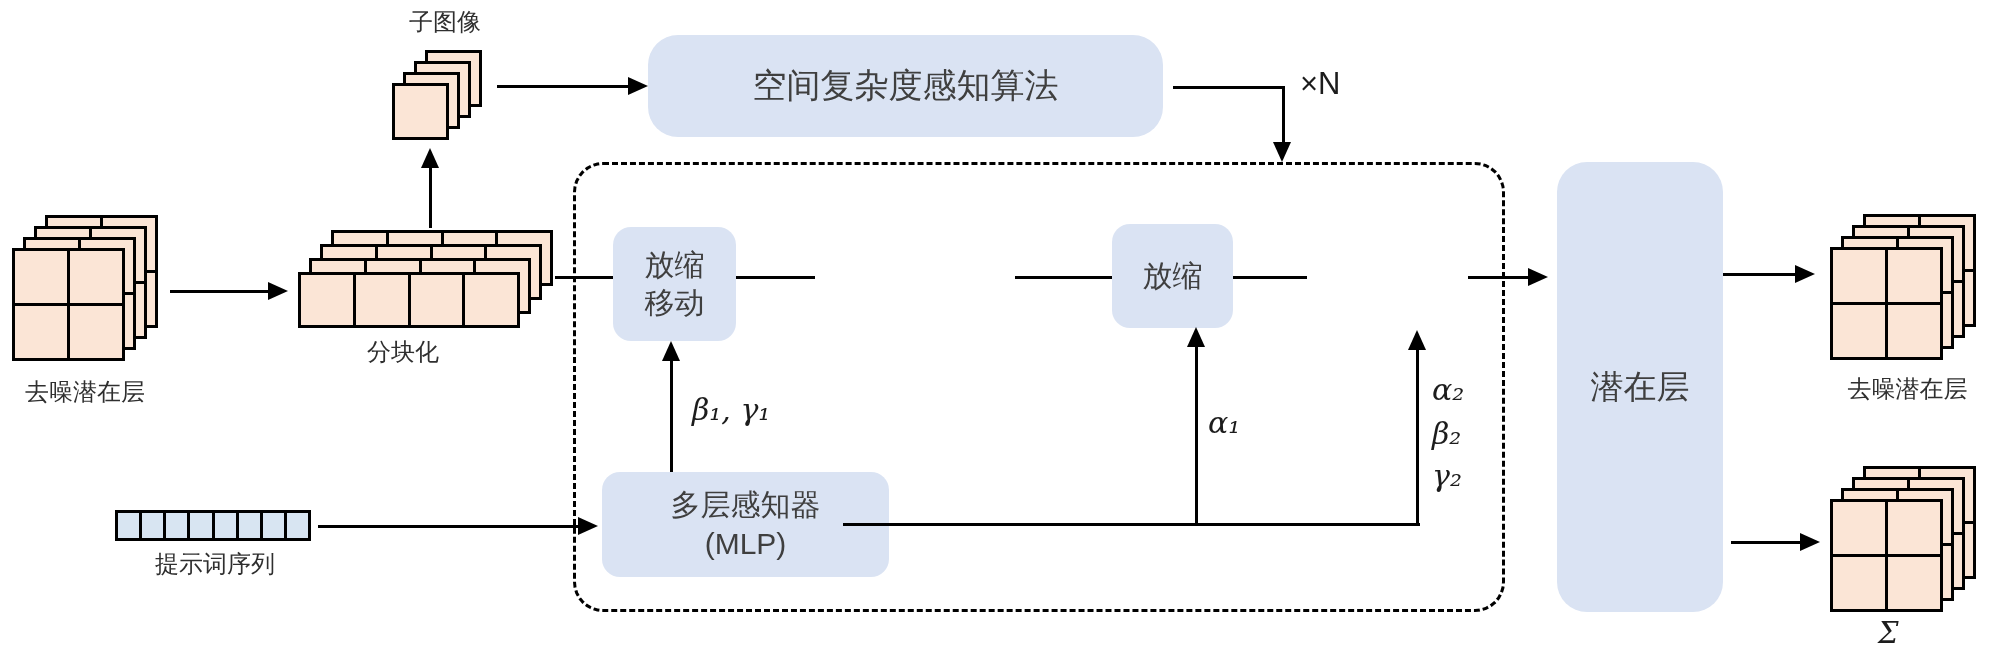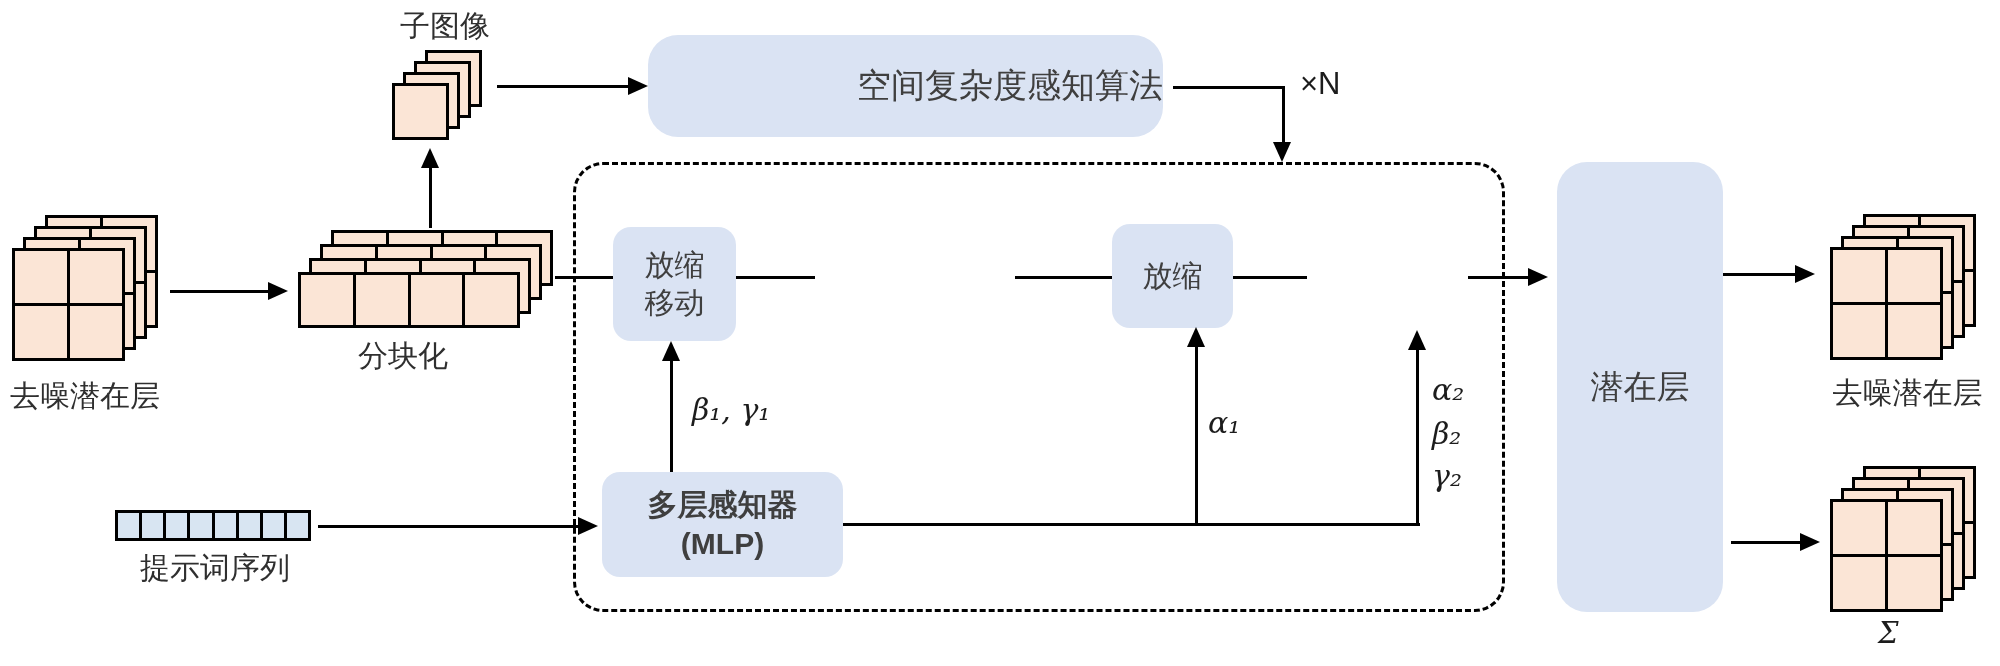--- a/index.html
+++ b/index.html
@@ -27,21 +27,21 @@
   
   .layer{position:absolute;box-sizing:border-box;background:var(--ink);border:3px solid var(--ink);display:grid;gap:3px;}
   .layer .c{background:var(--peach);}
   .sq2{width:113px;height:113px;grid-template-columns:1fr 1fr;grid-template-rows:1fr 1fr;}
   .row4{width:222px;height:56px;grid-template-columns:repeat(4,1fr);}
   .plain{position:absolute;box-sizing:border-box;width:57px;height:57px;background:var(--peach);border:3px solid var(--ink);}
   .tokens{position:absolute;box-sizing:border-box;width:196px;height:31px;background:var(--ink);border:3px solid var(--ink);display:grid;grid-template-columns:repeat(8,1fr);gap:3px;}
   .tokens .c{background:var(--token);}
 
   
-  .lbl{position:absolute;color:#2f2f2f;font-size:30px;text-align:center;white-space:nowrap;}
+  .lbl{position:absolute;color:#2f2f2f;font-size:24px;text-align:center;white-space:nowrap;}
   .math{position:absolute;color:#1c1c1c;font-size:30px;font-family:"DejaVu Serif", serif;font-style:italic;white-space:nowrap;}
   .plain-n{position:absolute;color:#1c1c1c;font-size:31px;white-space:nowrap;}
 
   
   .dashed{position:absolute;left:573px;top:162px;width:932px;height:450px;border:3px dashed var(--ink);border-radius:30px;box-sizing:border-box;}
 </style>
 </head>
 <body>
 
 <div id="canvas">
@@ -52,21 +52,21 @@
   <div>
     <div class="plain" style="left:425px;top:50px;"></div>
     <div class="plain" style="left:414px;top:61px;"></div>
     <div class="plain" style="left:403px;top:72px;"></div>
     <div class="plain" style="left:392px;top:83px;"></div>
   </div>
 
   <div class="hl" style="left:497px;top:85px;width:131px;"></div>
   <div class="ah-right" style="left:628px;top:77px;"></div>
 
-  <div class="bbox big" style="left:648px;top:35px;width:515px;height:102px;font-size:34px;align-items:flex-end;">
+  <div class="bbox big" style="left:648px;top:35px;width:515px;height:102px;font-size:34px;">
     <span>空间复杂度感知算法</span>
   </div>
 
   <div class="hl" style="left:1173px;top:86px;width:112px;"></div>
   <div class="vl" style="left:1282px;top:86px;height:56px;"></div>
   <div class="ah-down" style="left:1273px;top:142px;"></div>
   <div class="plain-n" style="left:1300px;top:66px;">×N</div>
 
   <div>
     <div class="layer sq2" style="left:45px;top:215px;">
@@ -145,21 +145,21 @@
   <div class="bbox" style="left:1112px;top:224px;width:121px;height:104px;">
     <span>放缩</span>
   </div>
 
   <div class="hl" style="left:1233px;top:276px;width:74px;"></div>
 
 
   <div class="hl" style="left:1468px;top:276px;width:62px;"></div>
   <div class="ah-right" style="left:1528px;top:268px;"></div>
 
-  <div class="bbox" style="left:602px;top:472px;width:241px;height:105px;font-weight:bold;">
+  <div class="bbox" style="left:602px;top:472px;width:287px;height:105px;">
     <span>多层感知器</span>
     <span>(MLP)</span>
   </div>
 
   <div class="vl" style="left:670px;top:359px;height:113px;"></div>
   <div class="ah-up" style="left:662px;top:341px;"></div>
   <div class="math" style="left:692px;top:392px;">β₁, γ₁</div>
 
   <div class="hl" style="left:843px;top:523px;width:577px;"></div>
 

